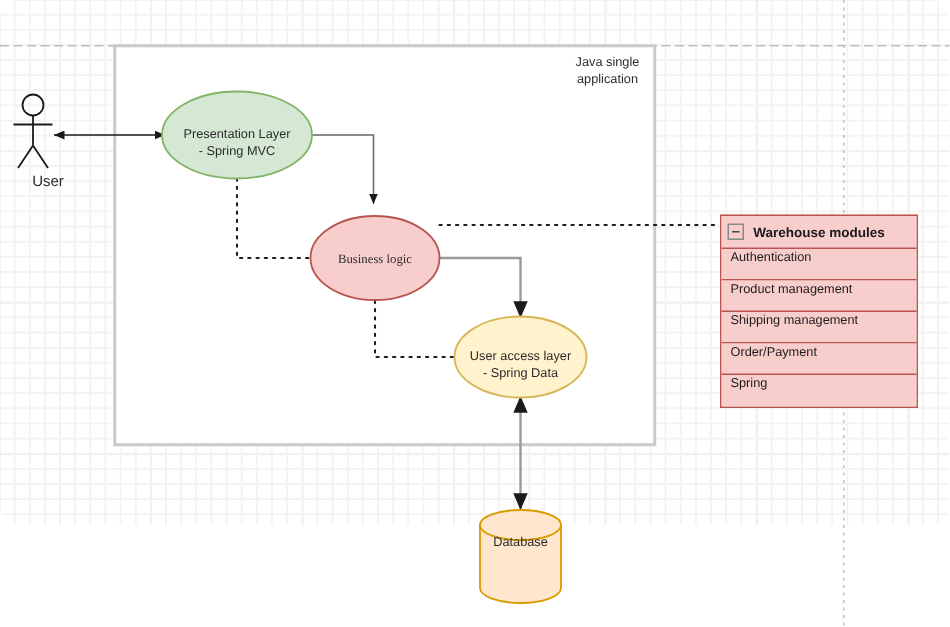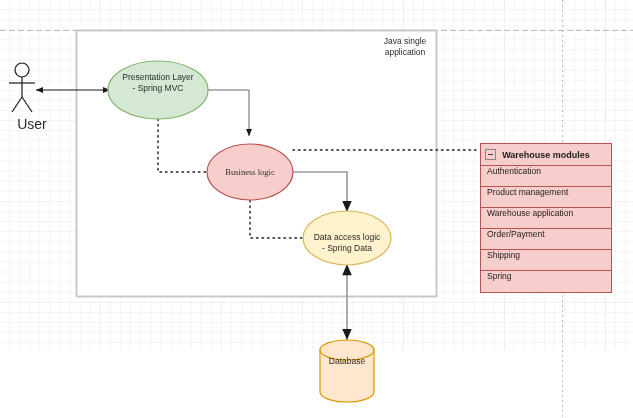--- a/index.html
+++ b/index.html
@@ -101,21 +101,21 @@
   }
   .module-row:last-child {
     border-bottom: none;
   }
   #user-label {
     position: absolute;
     left: 8px;
     top: 116px;
     width: 48px;
     text-align: center;
-    font-size: 14px;
+    font-size: 10px;
     color: #2b2b2b;
   }
   #container-title {
     position: absolute;
     left: 360px;
     top: 36px;
     width: 90px;
     text-align: center;
     font-size: 8.5px;
     line-height: 11px;
@@ -175,50 +175,47 @@
       <path d="M 320 350 L 320 392 A 27 10 0 0 0 374 392 L 374 350 Z" fill="#ffe6cc" stroke="#d79b00" stroke-width="1.2"></path>
       <ellipse cx="347" cy="350" rx="27" ry="10" fill="#ffe6cc" stroke="#d79b00" stroke-width="1.2"></ellipse>
     </g>
   </svg>
 
   <div id="container-title">Java single
 application</div>
 
   <div id="user-label">User</div>
 
-  <div class="node-label" style="left:108px; top:72px; width:100px;">Presentation Layer
+  <div class="node-label" style="left:108px; top:84px; width:100px;">Presentation Layer
 - Spring MVC</div>
 
   <div class="node-label" style="left:200px; top:167px; width:100px;font-family:Liberation Serif, serif;">Business logic</div>
 
-  <div class="node-label" style="left:297px; top:232px; width:100px;">Data access logic
+  <div class="node-label" style="left:297px; top:232px; width:100px;">User access layer
 - Spring Data</div>
 
   <div class="node-label" style="left:297px; top:356px; width:100px;">Database</div>
 
   <div id="modules-panel">
     <div class="module-header">
       <span class="collapse-box">
         <span></span>
       </span>
       <span>Warehouse modules</span>
     </div>
     <div class="module-row">
       <span>Authentication</span>
     </div>
     <div class="module-row">
       <span>Product management</span>
     </div>
     <div class="module-row">
-      <span>Warehouse application</span>
+      <span>Shipping management</span>
     </div>
     <div class="module-row">
       <span>Order/Payment</span>
     </div>
     <div class="module-row">
-      <span>Shipping</span>
-    </div>
-    <div class="module-row">
       <span>Spring</span>
     </div>
   </div>
 
 </div>
 
 </body></html>

